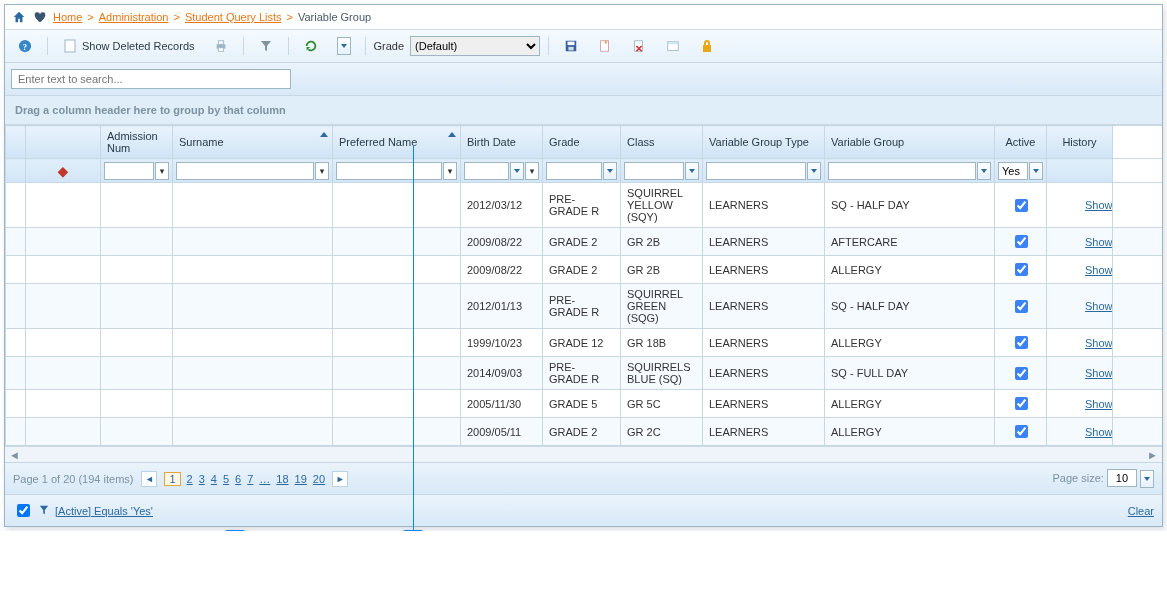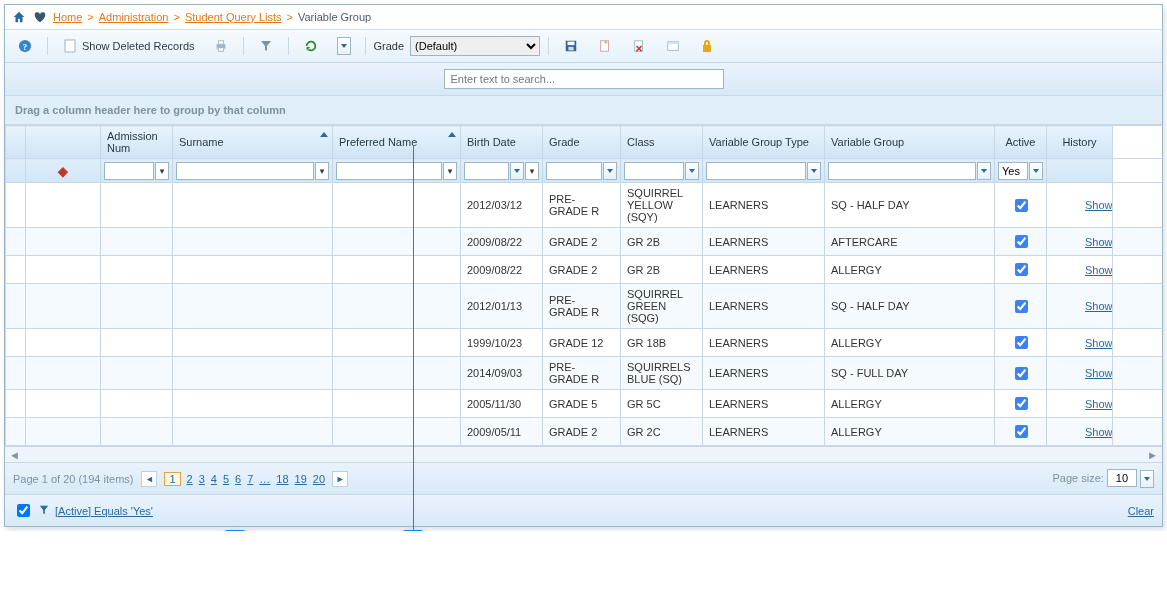--- a/index.html
+++ b/index.html
@@ -55,21 +55,21 @@
   .view-select {
     width: 130px;
     font-size:11px;
     border:1px solid #9cb6c5;
     height:20px;
   }
   .search-row {
     background: linear-gradient(#eaf3fb,#d8e9f7);
     padding: 6px;
     display:flex;
-    justify-content:center;
+    justify-content:flex-start;
     border-bottom:1px solid #c7d8e4;
   }
   .search-row input {
     width: 280px;
     height: 20px;
     border:1px solid #9cb6c5;
     padding: 2px 6px;
     font-size:11px;
     color:#888;
   }

